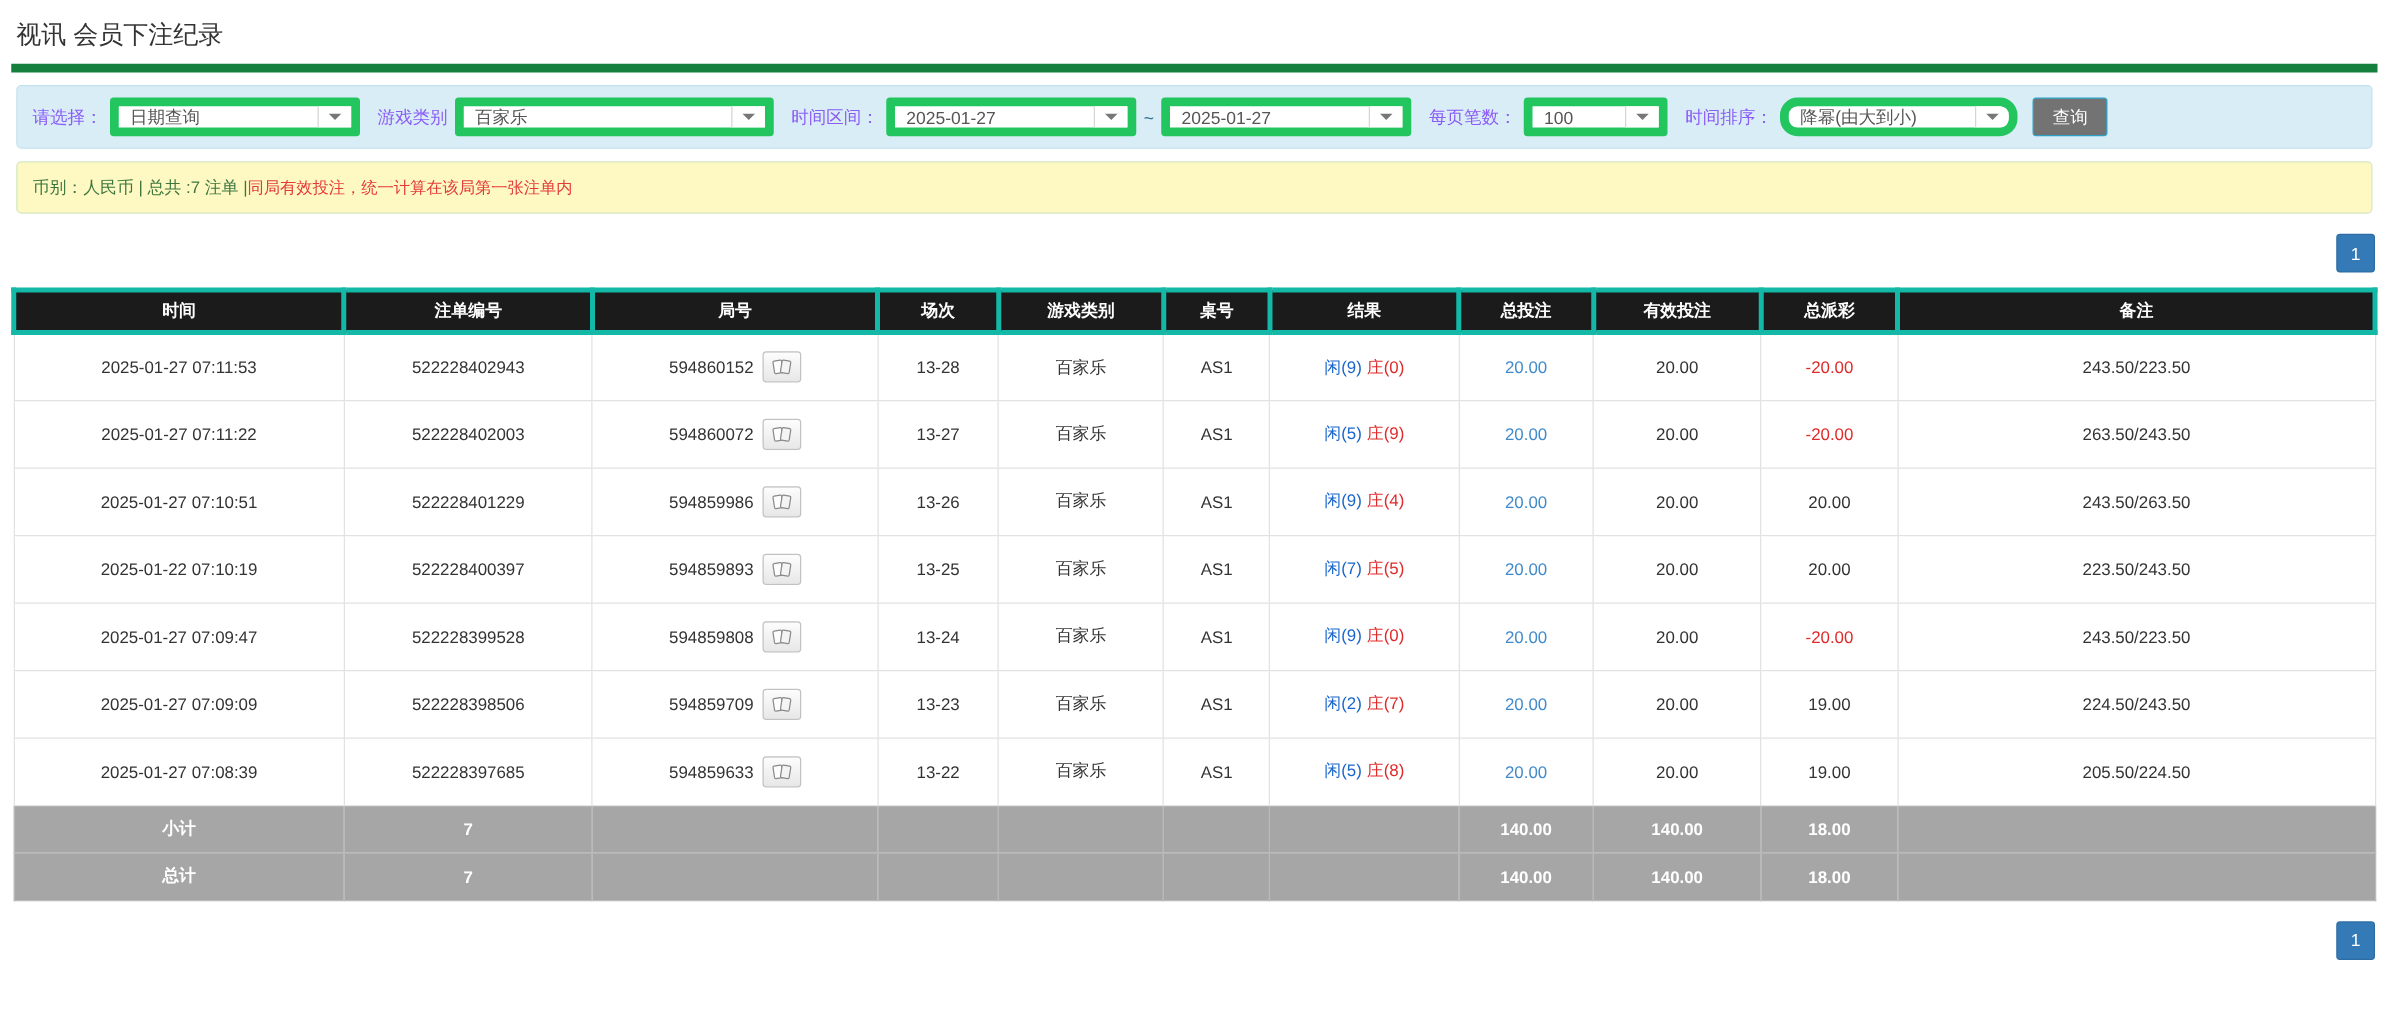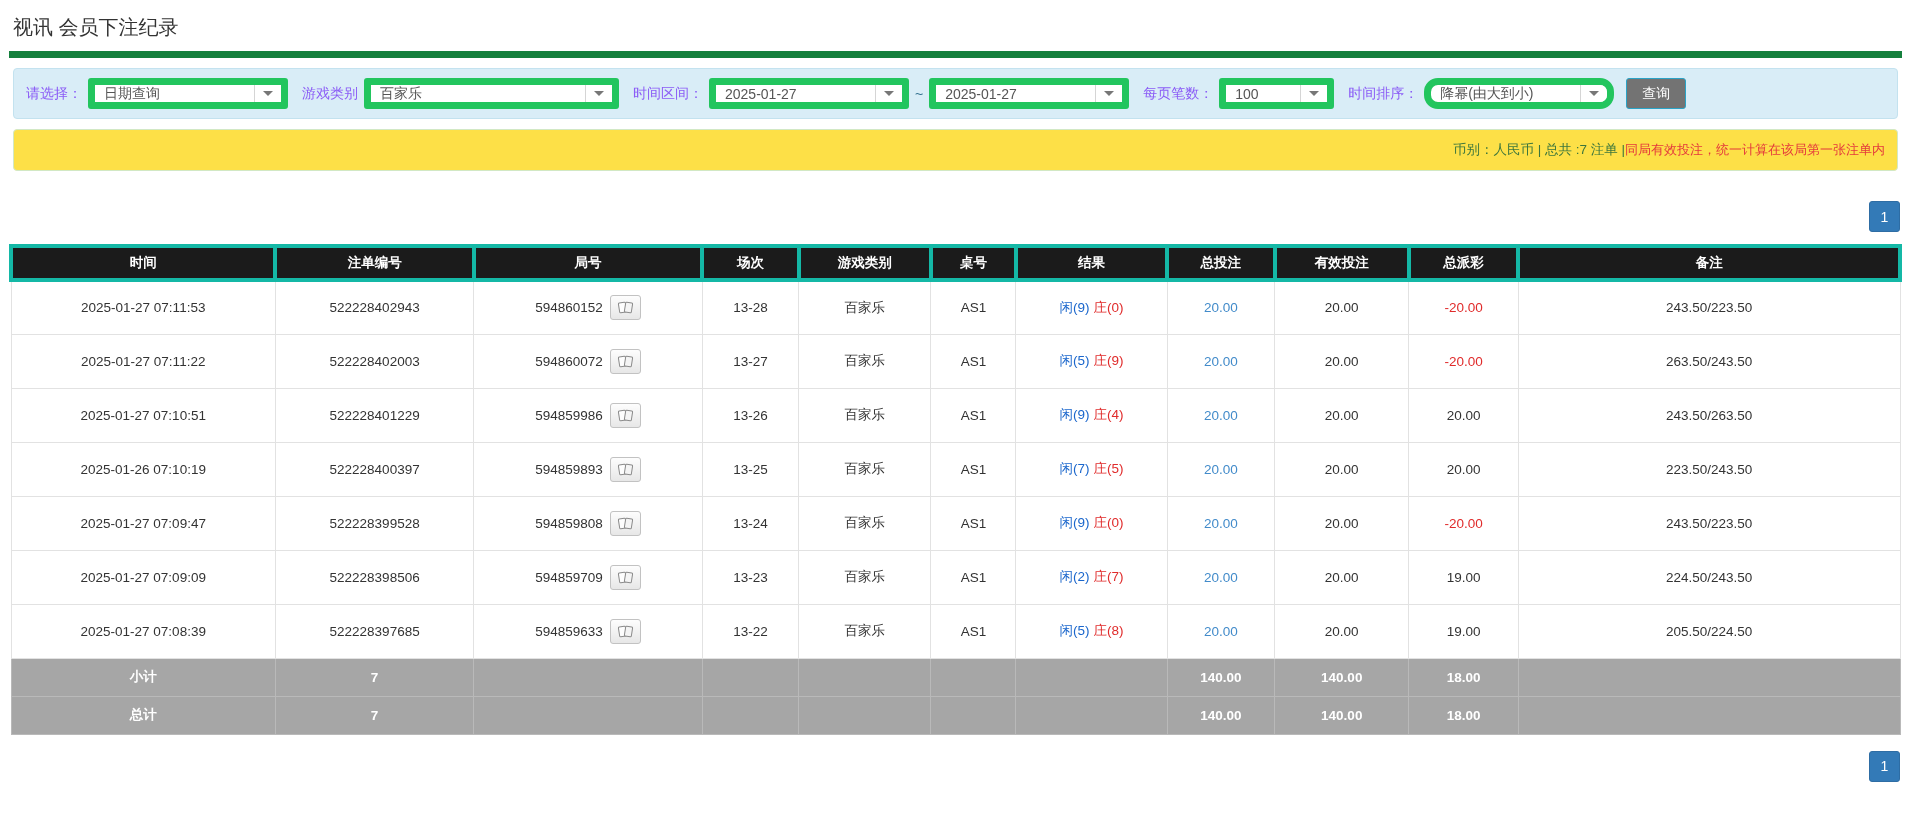--- a/index.html
+++ b/index.html
@@ -41,23 +41,23 @@
   .w-size  { width:115px; }
   .w-sort  { width:190px;border-radius:14px; }
   .search-btn {
     margin-left:12px; height:31px; padding:0 15px;
     background:#737373; border:1px solid #2aa3c6; color:#fff;
     border-radius:3px; font-size:14px; cursor:pointer; font-family:inherit;
   }
 
   
   .summary-bar {
-    background:#fde047; border:1px solid #d2e8c4; border-radius:4px;
-    margin:0 4px 30px; padding:11px 12px;
-    display:flex; justify-content:flex-end; align-items:center;
+    background:#fef9c3; border:1px solid #d2e8c4; border-radius:4px;
+    margin:0 4px 16px; padding:11px 12px;
+    display:flex; justify-content:flex-start; align-items:center;
   }
   .summary-left { color:#3c763d; font-size:13.5px; }
   .summary-right { color:#e4393c; font-size:13px; }
 
   
   .pager { display:flex; justify-content:flex-end; margin:0 2px; }
   .pager-top { margin-bottom:12px; }
   .pager-bottom { margin-top:16px; }
   .page-btn {
     min-width:31px; height:31px; padding:0 8px;
@@ -253,21 +253,21 @@
     <td>
       <span class="res-player">闲(9)</span><span class="res-banker">庄(4)</span>
     </td>
     <td><a class="bet-link">20.00</a></td>
     <td>20.00</td>
     <td class="payout">20.00</td>
     <td>243.50/263.50</td>
   </tr>
 
   <tr>
-    <td>2025-01-26 07:10:19</td>
+    <td>2025-01-22 07:10:19</td>
     <td>522228400397</td>
     <td>
       <span class="round-id">594859893</span><button class="card-btn">
               <svg width="17" height="15" viewBox="0 0 17 15">
                 <rect x="2" y="2.5" width="7" height="10" rx="1" fill="#fdfdfd" stroke="#8a8a8a" transform="rotate(-9 5.5 7.5)"></rect>
                 <rect x="8" y="2.5" width="7" height="10" rx="1" fill="#f4f4f4" stroke="#8a8a8a" transform="rotate(9 11.5 7.5)"></rect>
               </svg>
             </button>
     </td>
     <td>13-25</td>

